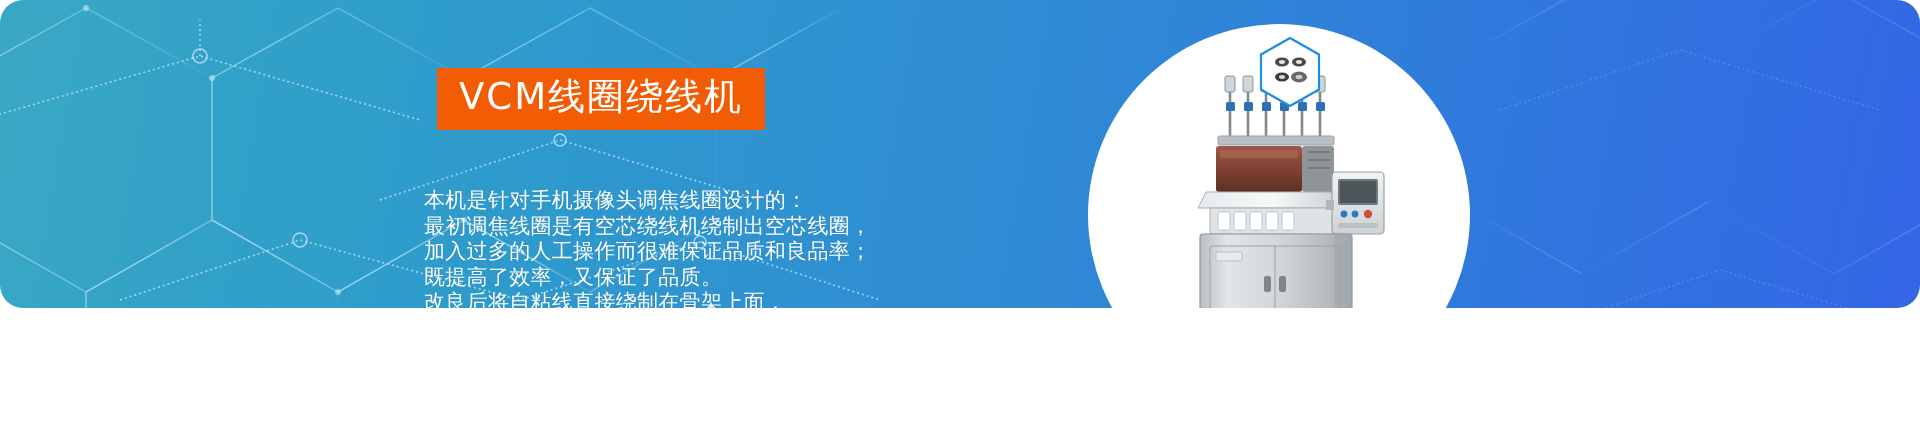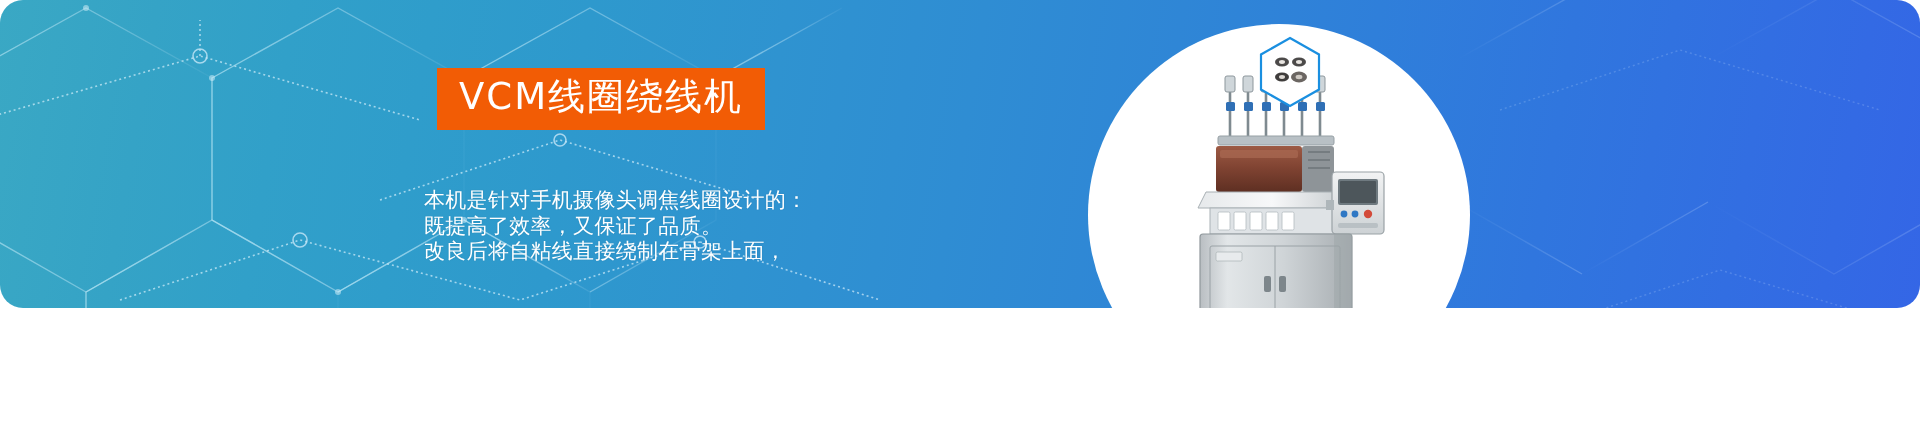--- a/index.html
+++ b/index.html
@@ -328,17 +328,19 @@
       <ellipse cx="41" cy="41" rx="3.4" ry="2.2" fill="#cfcac3"></ellipse>
     </g>
   </svg>
 
   <div id="title-box">
     <span id="title-text">VCM线圈绕线机</span>
   </div>
 
   <div id="body-copy">
     <span class="line">本机是针对手机摄像头调焦线圈设计的：</span>
+    <span class="line">最初调焦线圈是有空芯绕线机绕制出空芯线圈，</span>
+    <span class="line">加入过多的人工操作而很难保证品质和良品率；</span>
     <span class="line">既提高了效率，又保证了品质。</span>
     <span class="line">改良后将自粘线直接绕制在骨架上面，</span>
   </div>
 
 </div>
 
 </body></html>

